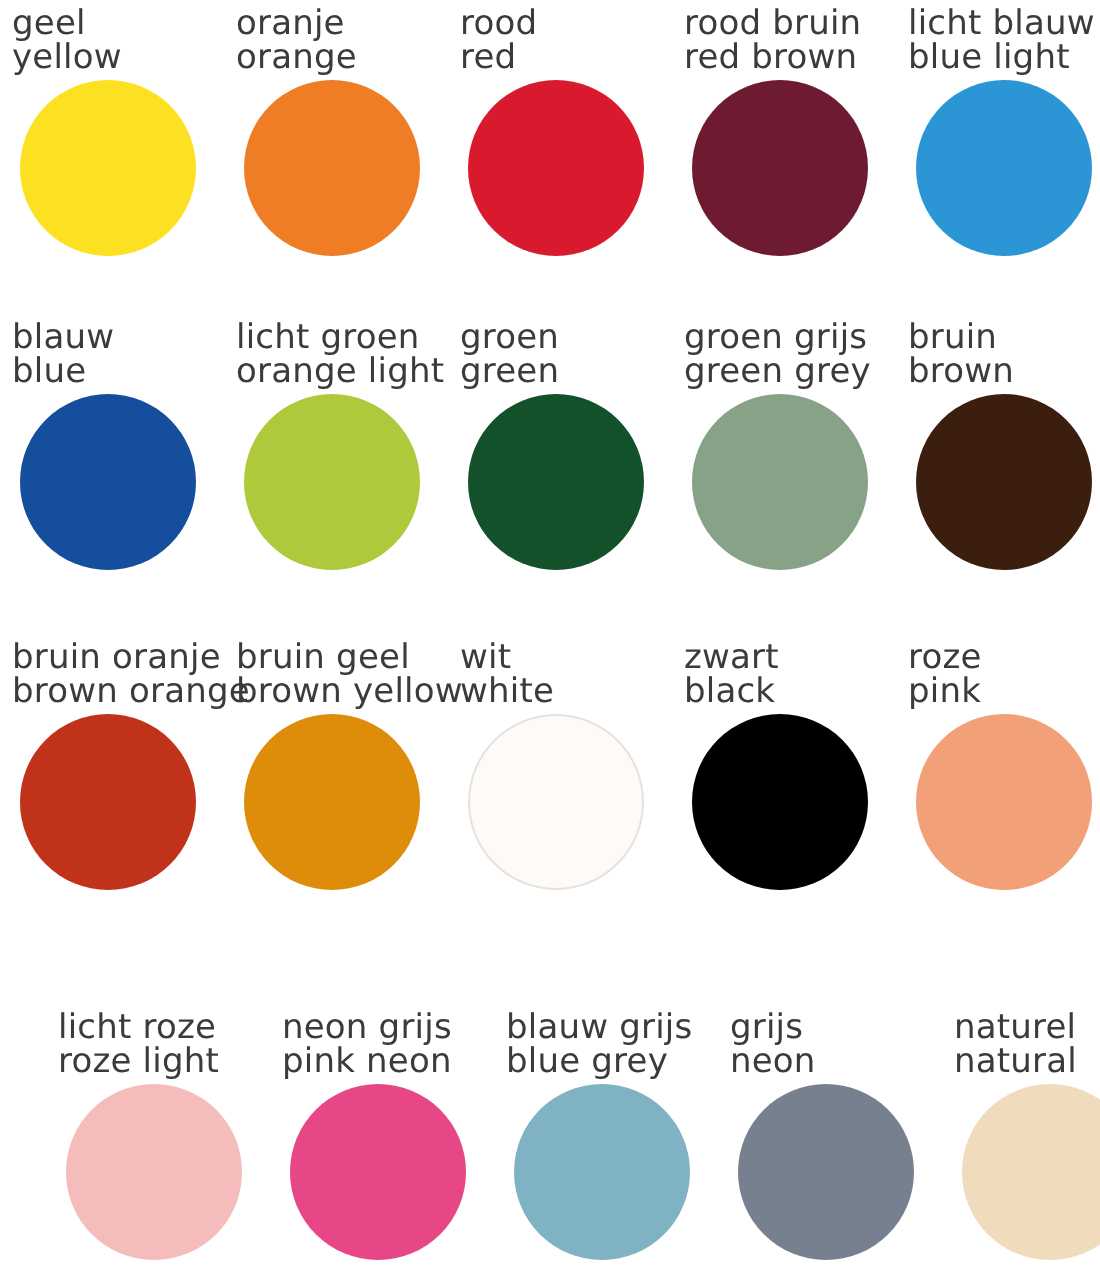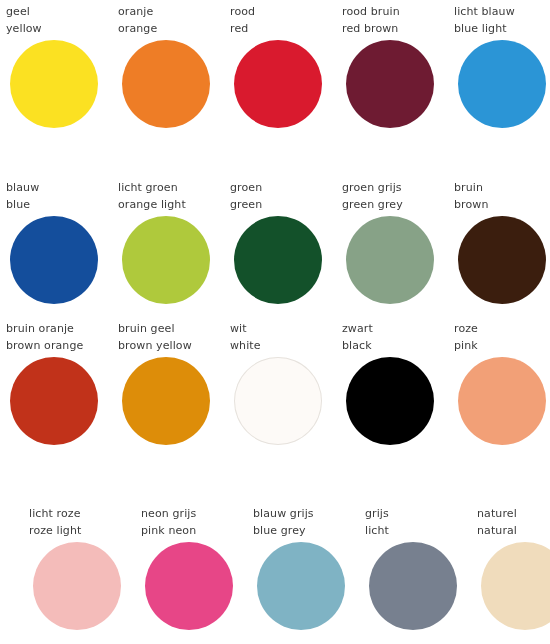--- a/index.html
+++ b/index.html
@@ -21,21 +21,21 @@
     box-sizing: border-box;
     padding: 0;
   }
 
   .swatch-cell {
     position: absolute;
     width: 112px;
   }
 
   .swatch-label {
-    font-size: 11px;
+    font-size: 17px;
     line-height: 16.5px;
     color: #3b3b3b;
     letter-spacing: 0.1px;
     white-space: nowrap;
     text-align: left;
   }
   .swatch-label .label-line {
     display: block;
   }
 
@@ -55,21 +55,21 @@
     border-radius: 50%;
     background: #cccccc;
   }
 
   .swatch-circle.has-outline {
     box-shadow: inset 0 0 0 1px #e6e2dd;
   }
 
   
   .row-0 { top: 4px; }
-  .row-1 { top: 180px; }
+  .row-1 { top: 161px; }
   .row-2 { top: 321px; }
   .row-3 { top: 506px; margin-left: 23px; }
 
   
   .col-0 { left: 6px; }
   .col-1 { left: 118px; }
   .col-2 { left: 230px; }
   .col-3 { left: 342px; }
   .col-4 { left: 454px; }
 </style>
@@ -235,21 +235,21 @@
         <span class="label-line">blauw grijs</span>
         <span class="label-line">blue grey</span>
       </div>
       <div class="swatch-circle-wrap">
         <div class="swatch-circle" style="background: rgb(127, 179, 196);"></div>
       </div>
     </div>
     <div class="swatch-cell row-3 col-3">
       <div class="swatch-label">
         <span class="label-line">grijs</span>
-        <span class="label-line">licht</span>
+        <span class="label-line">neon</span>
       </div>
       <div class="swatch-circle-wrap">
         <div class="swatch-circle" style="background: rgb(119, 128, 143);"></div>
       </div>
     </div>
     <div class="swatch-cell row-3 col-4">
       <div class="swatch-label">
         <span class="label-line">naturel</span>
         <span class="label-line">natural</span>
       </div>

